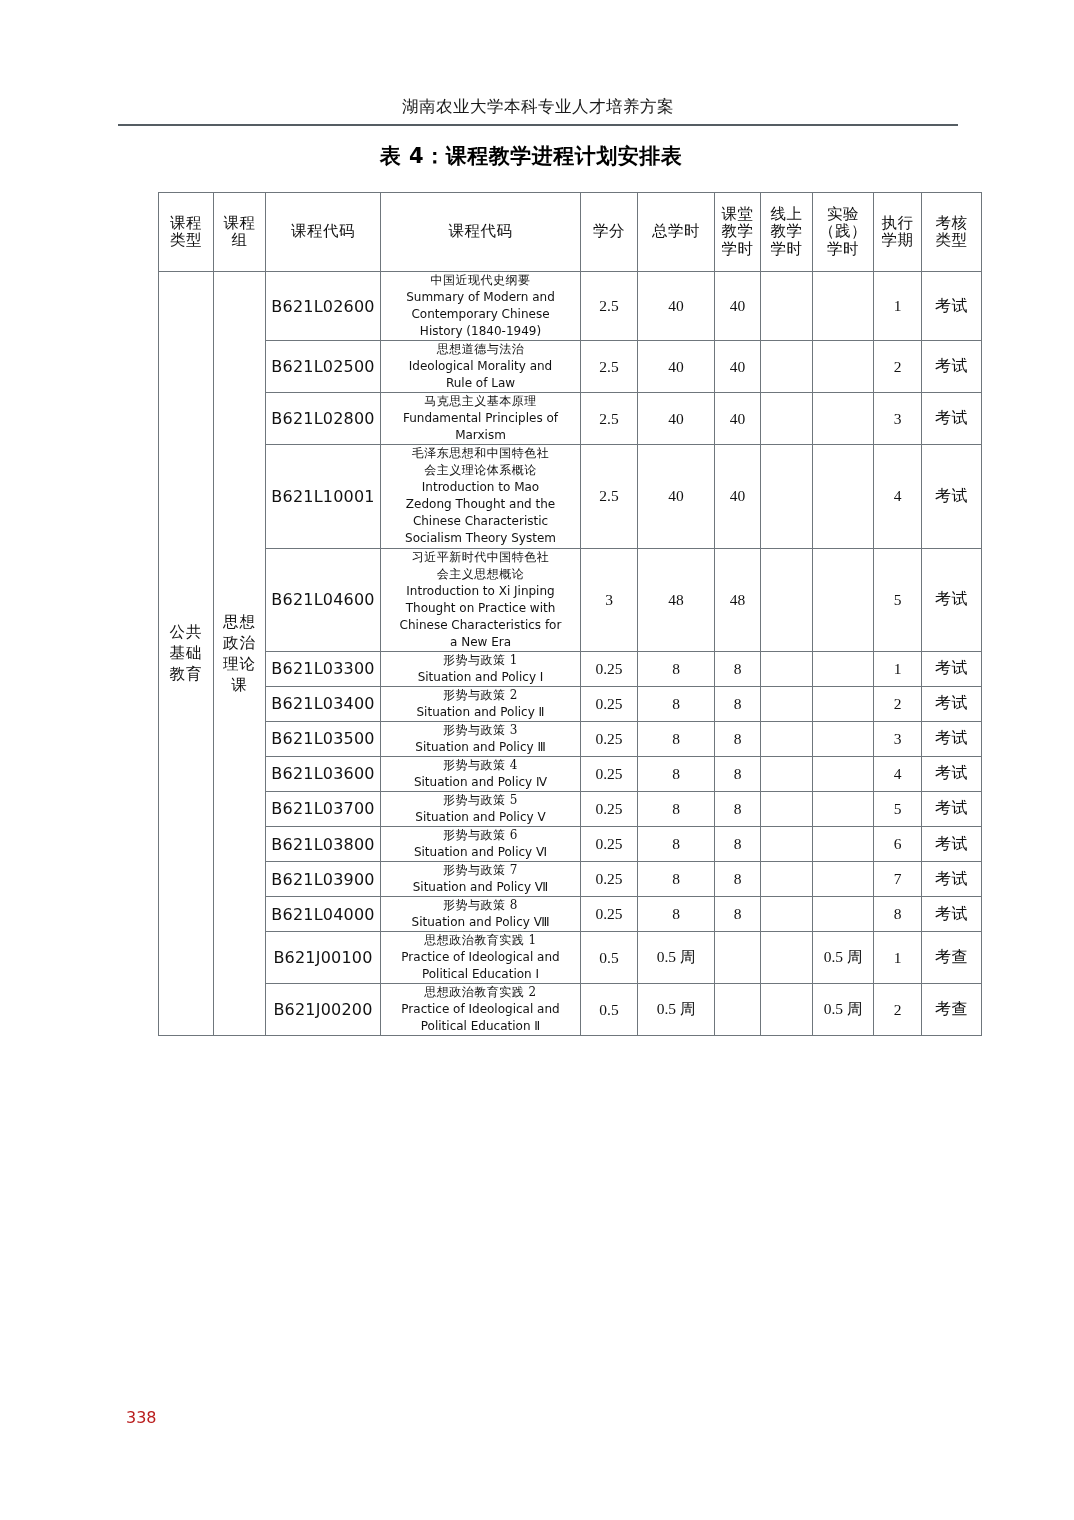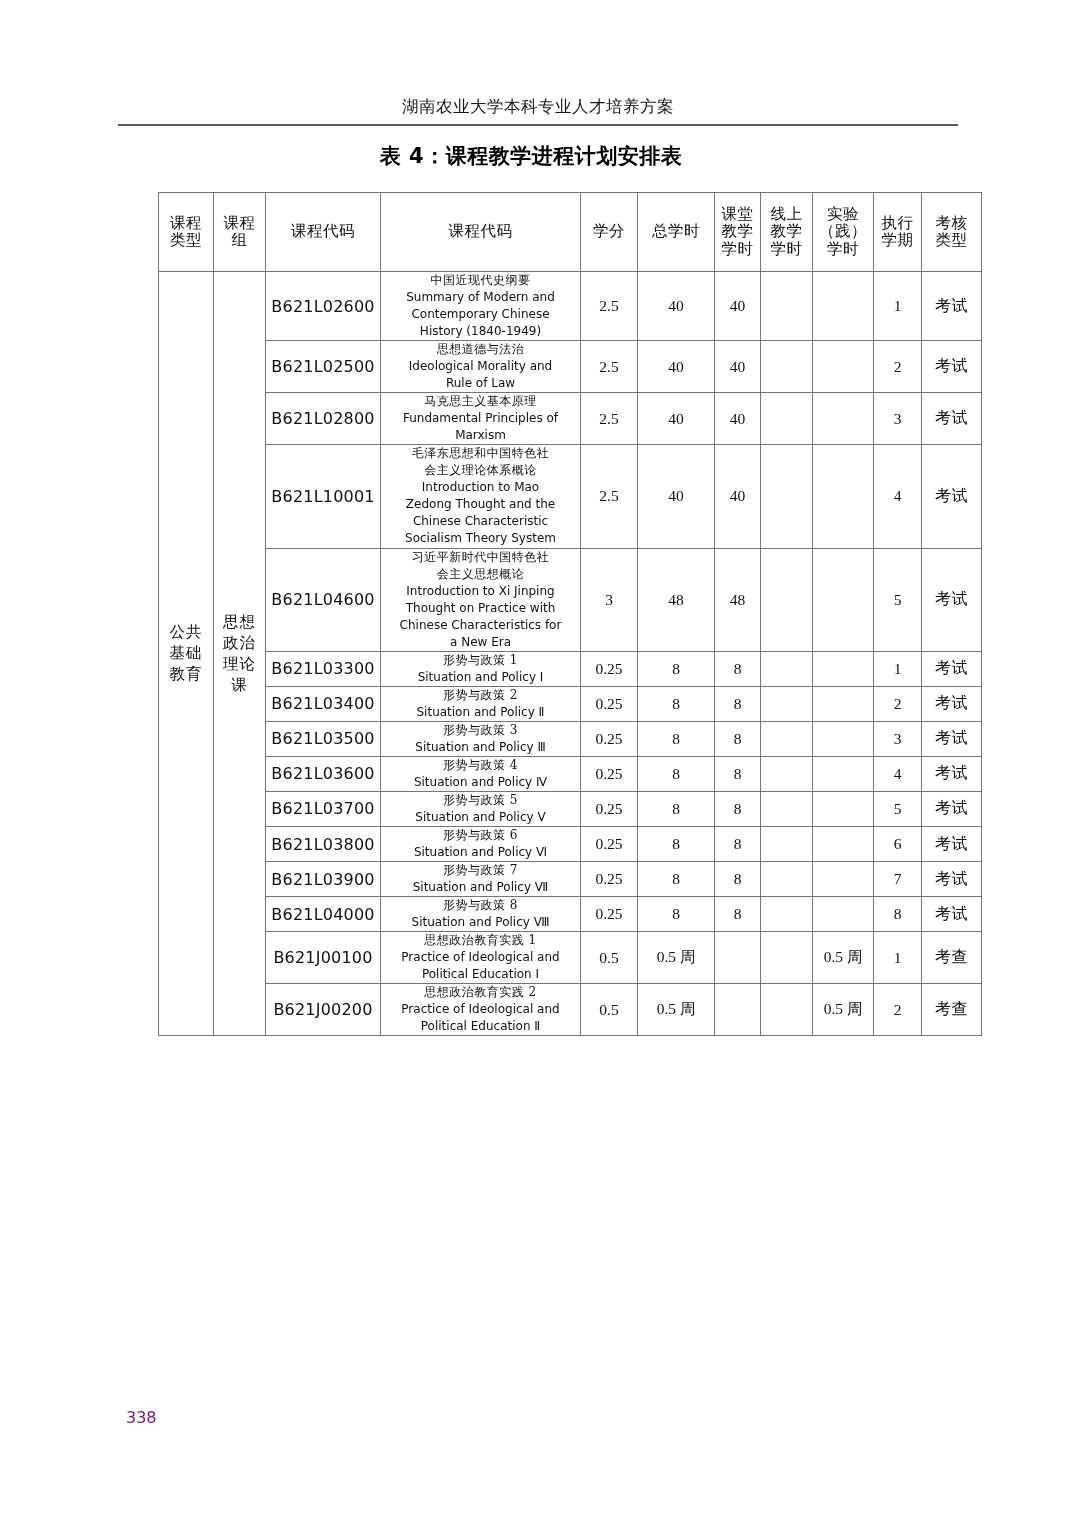--- a/index.html
+++ b/index.html
@@ -136,21 +136,21 @@
     letter-spacing: 0.5px;
   }
 
   
   .page-number {
     position: absolute;
     left: 126px;
     top: 1408px;
     font-size: 16px;
     font-family: "DejaVu Sans", "Liberation Sans", sans-serif;
-    color: #701a75;
+    color: #b91c1c;
   }
 </style>
 </head>
 <body>
 
 <div class="page">
 
   <div class="running-header">湖南农业大学本科专业人才培养方案</div>
   <div class="header-rule"></div>
 

